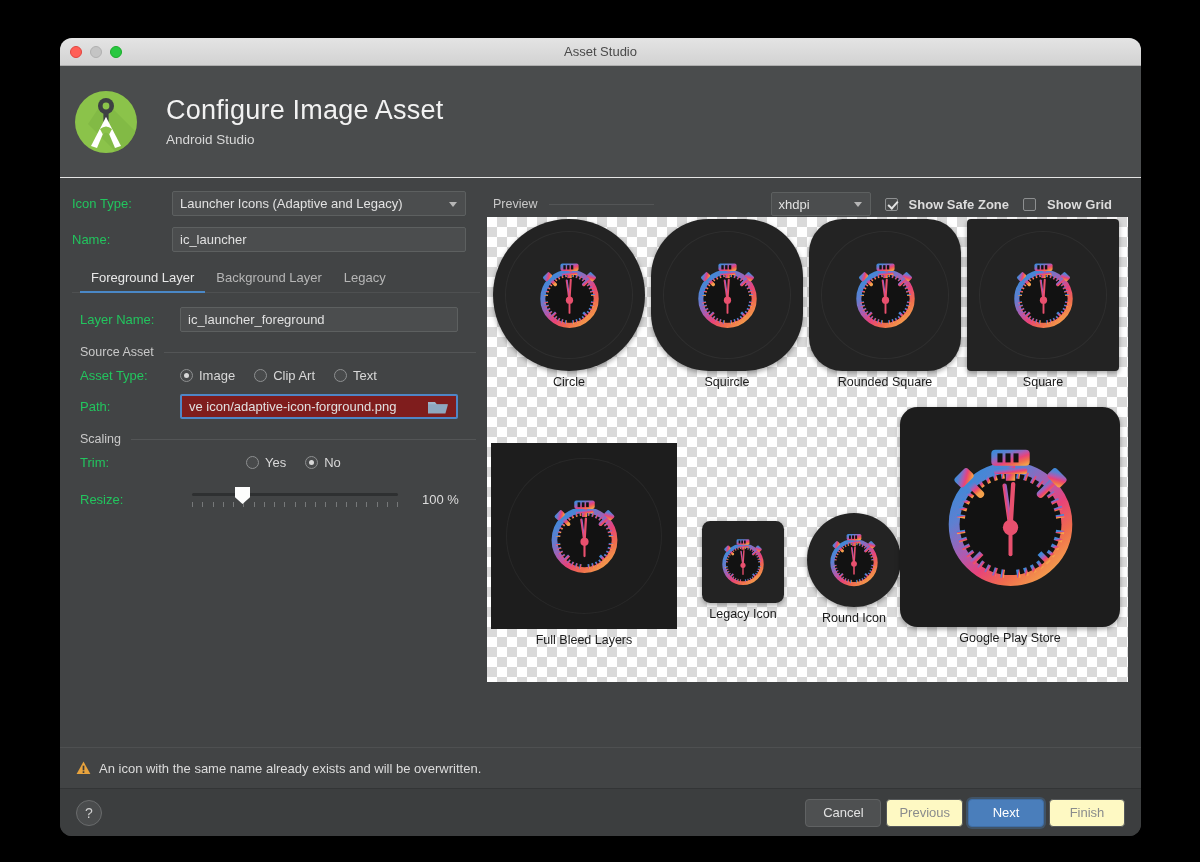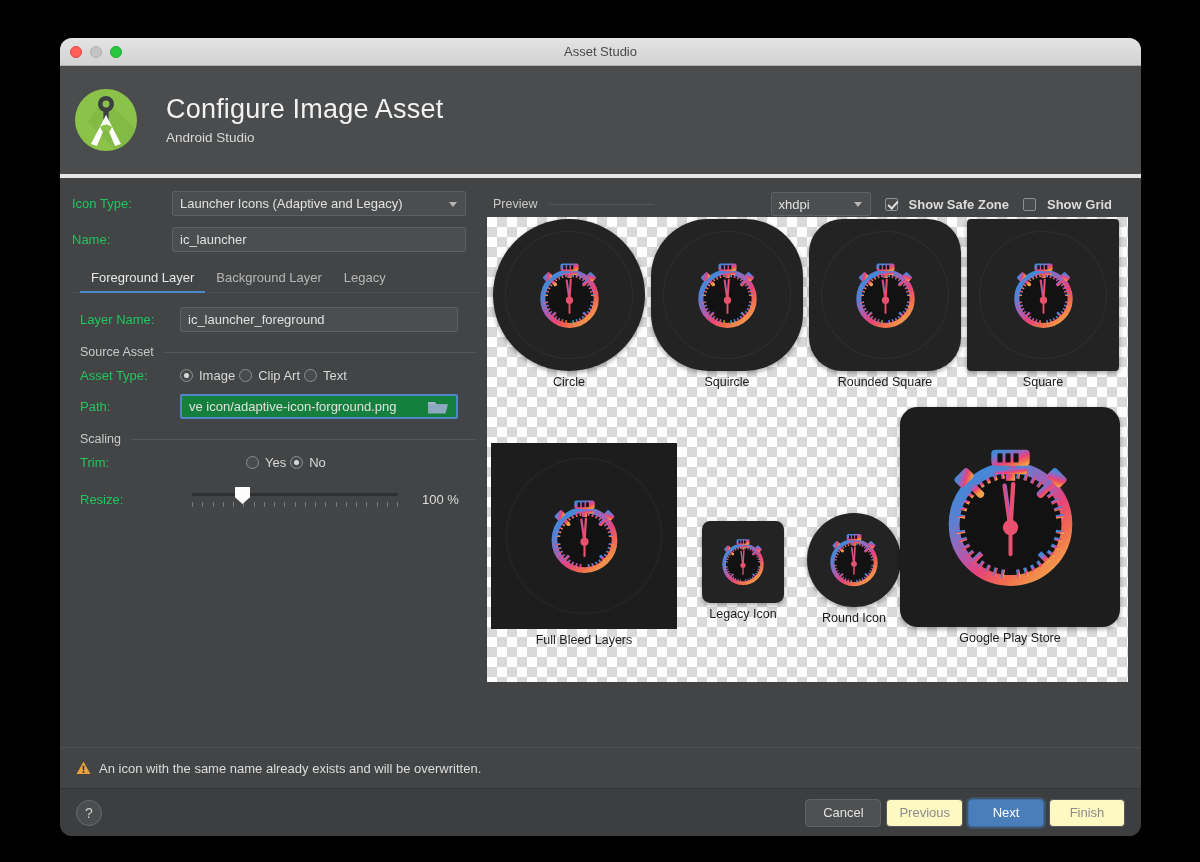--- a/index.html
+++ b/index.html
@@ -42,21 +42,21 @@
   .light.green { background: #28c840; border: .5px solid #1aab29; }
   .title-text {
     position: absolute; left: 0; right: 0; text-align: center;
     font-size: 13px; color: #4a4a4a;
   }
 
   
   .header {
     height: 112px;
     background: #4a4c4d;
-    border-bottom: 4px solid #e5e5e5;
+    border-bottom: 1px solid #e5e5e5;
     display: flex; align-items: center;
     padding-left: 14px;
   }
   .logo { width: 64px; height: 64px; flex: none; }
   .header-text { margin-left: 28px; }
   .header-title {
     font-size: 27px; color: #f2f2f2; font-weight: 400;
     letter-spacing: .2px; line-height: 1.1;
   }
   .header-sub {
@@ -89,21 +89,21 @@
     border-radius: 2px;
     height: 25px;
     color: #e0e0e0; font-size: 13px;
     padding: 0 7px;
     display: flex; align-items: center;
     font-family: "Liberation Sans", sans-serif;
     outline: none;
   }
   .textfield.focused {
     border: 2px solid #4f86c6;
-    background: #15803d;
+    background: #7f1d1d;
   }
 
   .combo {
     background: #4b4d4e;
     border: 1px solid #5d6060;
     border-radius: 2px;
     height: 25px;
     color: #e2e2e2; font-size: 13px;
     padding: 0 22px 0 7px;
     display: flex; align-items: center;
@@ -144,21 +144,21 @@
     display: flex; align-items: center;
     margin: 13px 0 9px 8px;
   }
   .section-label { font-size: 12.5px; color: #c9c9c9; white-space: nowrap; }
   .section-line {
     flex: 1; height: 1px; background: #535556; margin-left: 10px;
     margin-right: 4px;
   }
 
   
-  .radio-group { display: flex; align-items: center; gap: 4px; }
+  .radio-group { display: flex; align-items: center; gap: 19px; }
   .radio { display: flex; align-items: center; gap: 6px; }
   .radio .dot {
     width: 13px; height: 13px; border-radius: 50%;
     border: 1px solid #8d8f90; background: #484a4b;
     position: relative; flex: none;
   }
   .radio.sel .dot::after {
     content: ""; position: absolute;
     left: 50%; top: 50%; width: 5px; height: 5px;
     margin: -2.5px 0 0 -2.5px;

